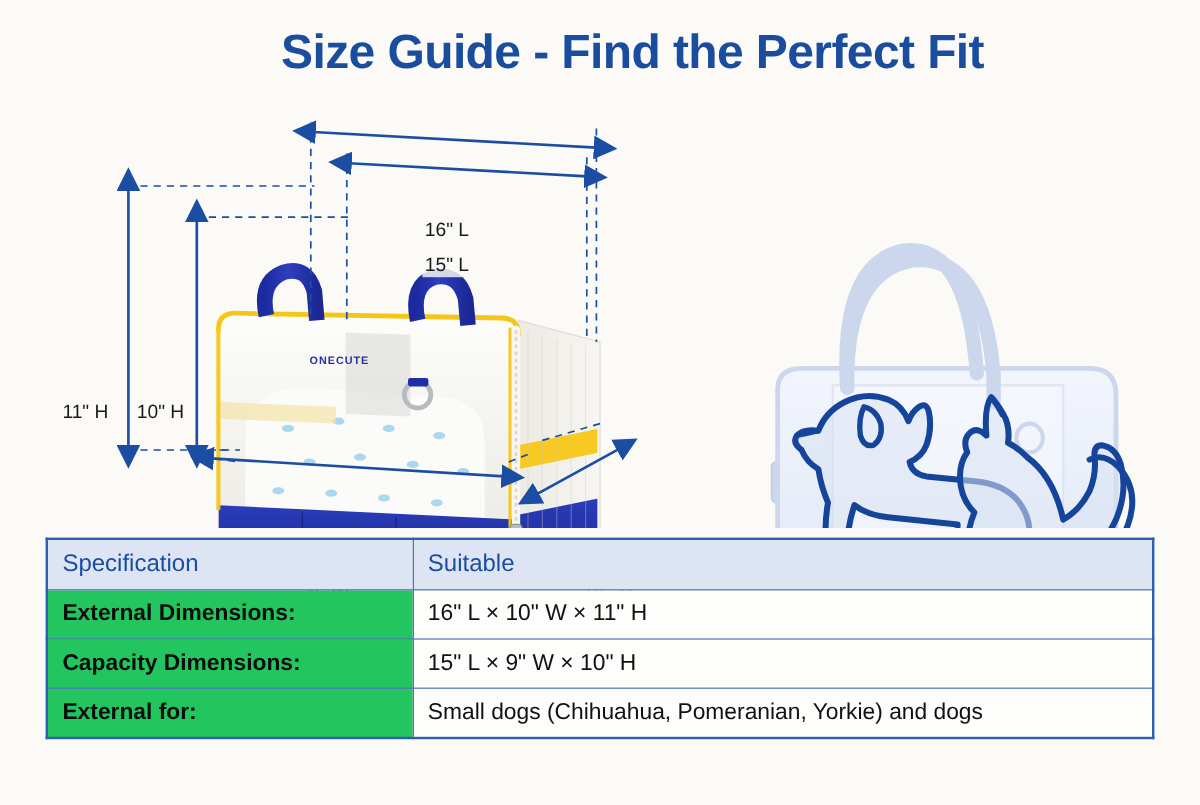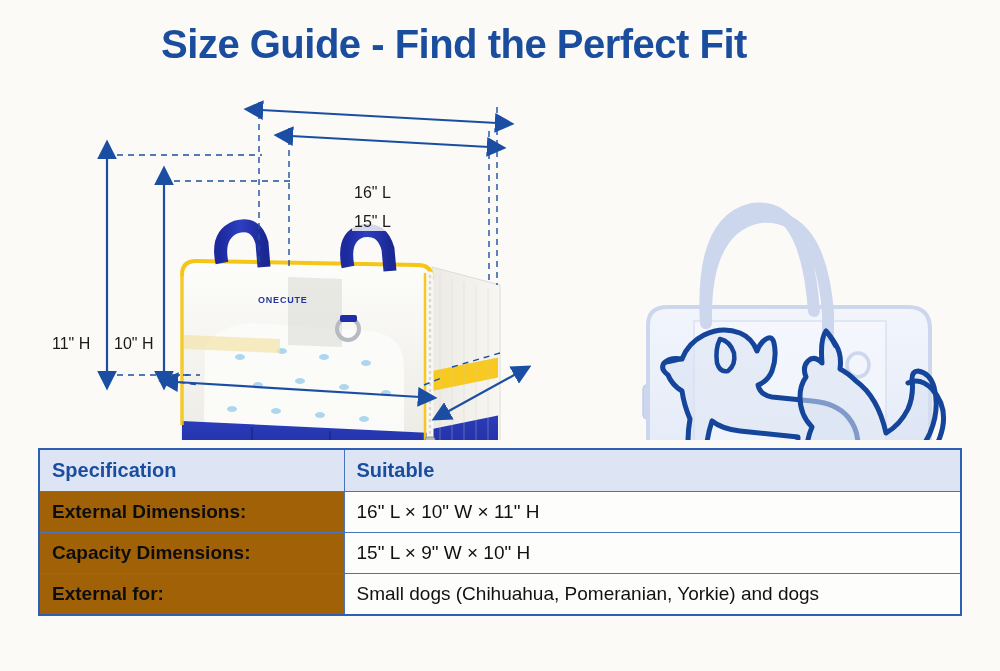--- a/index.html
+++ b/index.html
@@ -14,27 +14,26 @@
     overflow: hidden;
     position: relative;
   }
 
   
   #page-title {
     position: absolute;
     top: 22px;
     left: 0;
     width: 820px;
-    text-align: center;
+    text-align: right;
     font-size: 40px;
     font-weight: bold;
     color: #1a4d9e;
     letter-spacing: -0.5px;
     white-space: nowrap;
-    padding-left: 44px;
   }
 
   
   #diagram-area {
     position: absolute;
     top: 85px;
     left: 0;
     width: 1000px;
     height: 355px;
   }
@@ -79,25 +78,25 @@
     border: 1px solid #4a73bd;
     padding: 0 12px;
     height: 40px;
     vertical-align: middle;
     text-align: left;
   }
   #spec-table thead th {
     background: #dde5f5;
     color: #1a4d9e;
     font-size: 20px;
-    font-weight: bold;
+    font-weight: normal;
     height: 41px;
   }
   #spec-table tbody td.spec-cell {
-    background: #a16207;
+    background: #22c55e;
     color: #0d0d0d;
     font-size: 19px;
     font-weight: bold;
   }
   #spec-table tbody td.detail-cell {
     background: #fdfdfb;
     color: #111111;
     font-size: 19px;
     font-weight: normal;
   }

